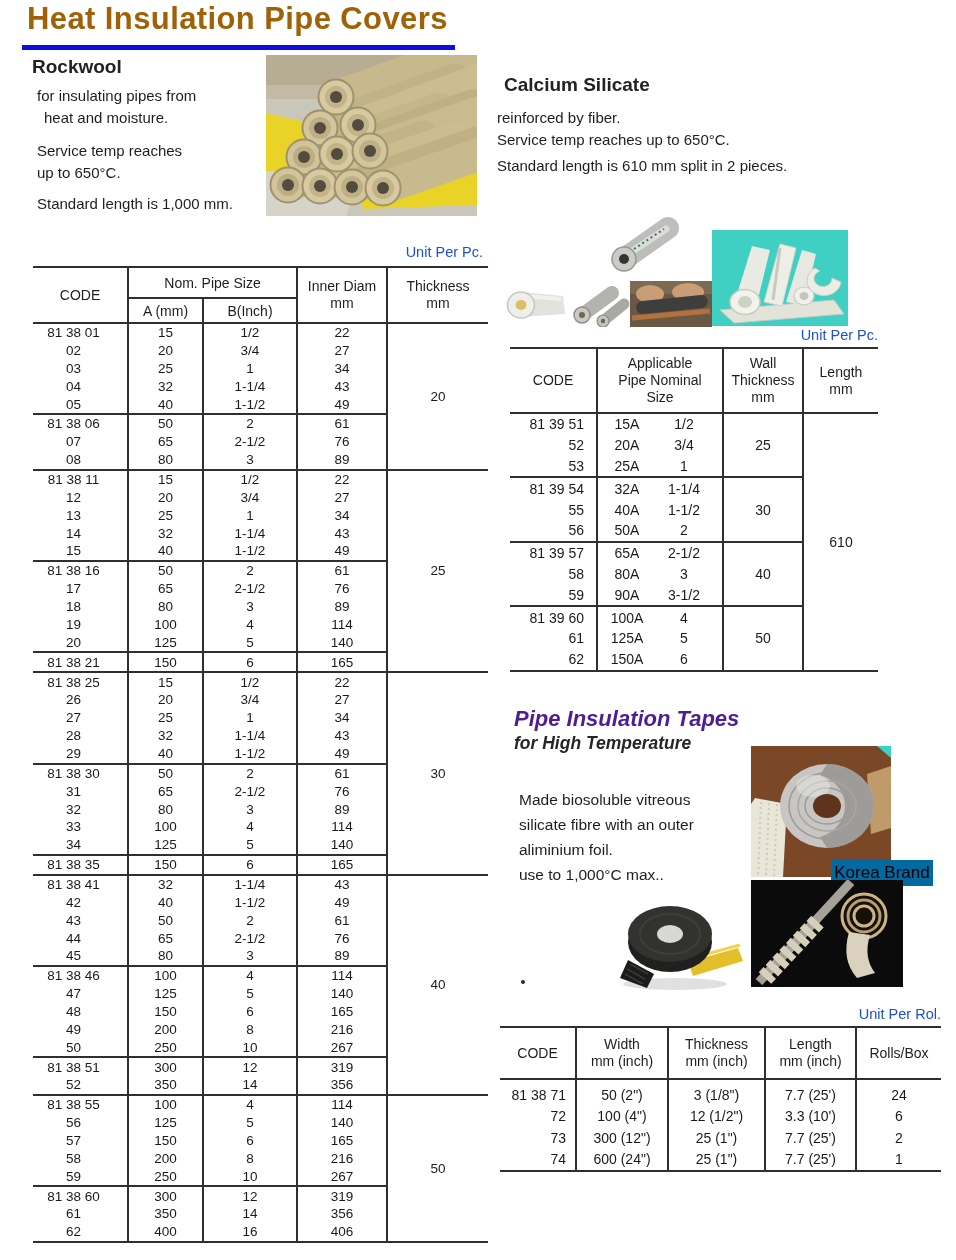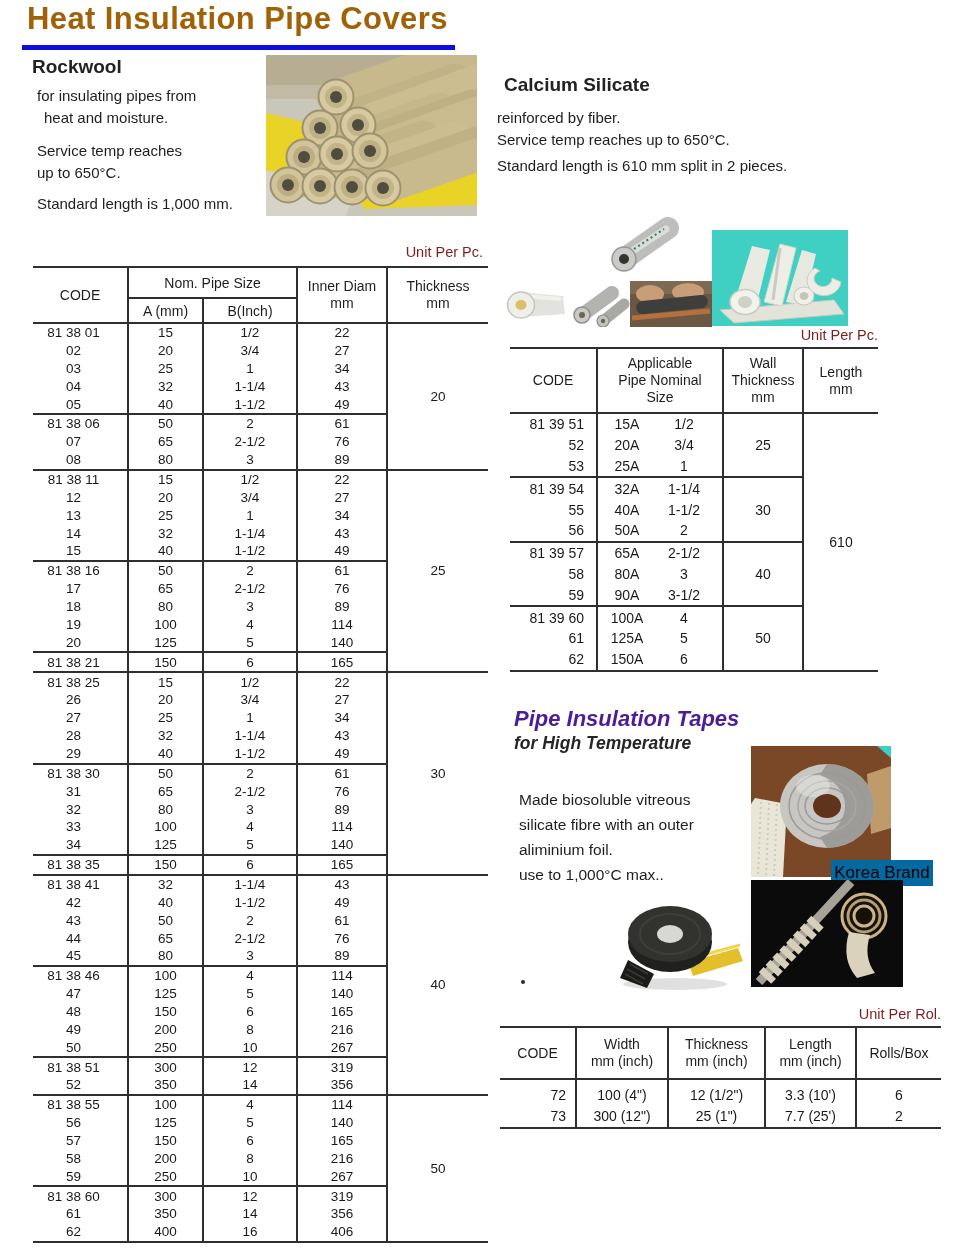--- a/index.html
+++ b/index.html
@@ -20,21 +20,21 @@
   .rw-text{left:37px;top:85px;}
   .rw-text div:nth-child(2){padding-left:7px;margin-bottom:11px;}
   .rw-text div:nth-child(4){margin-bottom:9px;}
   .cs-text{left:497px;top:107px;}
   .cs-text div:nth-child(2){margin-bottom:4px;}
   .tp-head{position:absolute;left:514px;top:706px;font-size:22px;font-weight:700;font-style:italic;color:#4c1d95;}
   .tp-sub{position:absolute;left:514px;top:733px;font-size:17.5px;font-weight:700;font-style:italic;color:#262626;}
   .tp-text{left:519px;top:787px;font-size:15.5px;line-height:25px;}
 
   
-  .unit-label{position:absolute;font-size:14.5px;color:#7f1d1d;text-align:right;}
+  .unit-label{position:absolute;font-size:14.5px;color:#1d4ed8;text-align:right;}
   .ul-left{left:383px;top:244px;width:100px;}
   .ul-right{left:773px;top:327px;width:105px;}
   .ul-bottom{left:831px;top:1006px;width:110px;}
 
   
   .tbl{position:absolute;border-collapse:collapse;table-layout:fixed;
        border-top:2px solid var(--ln);border-bottom:2px solid var(--ln);}
   .tbl th{font-weight:400;color:#1e1e1e;text-align:center;padding:0;}
   .tbl td{color:#1a1a1a;text-align:center;padding:0;vertical-align:middle;}
   .v{border-right:2px solid var(--ln);}
@@ -757,29 +757,43 @@
 mm (inch)</th>
         <th class="v pre">Thickness
 mm (inch)</th>
         <th class="v pre">Length
 mm (inch)</th>
         <th>Rolls/Box</th>
       </tr>
     </thead>
     <tbody id="tp-tbody">
         <tr>
+          <td class="c-code v">81 38 71</td>
+          <td class="v">50 (2")</td>
+          <td class="v">3 (1/8")</td>
+          <td class="v">7.7 (25')</td>
+          <td class="">24</td>
+        </tr>
+        <tr>
           <td class="c-code v">72</td>
           <td class="v">100 (4")</td>
           <td class="v">12 (1/2")</td>
           <td class="v">3.3 (10')</td>
           <td class="">6</td>
         </tr>
         <tr>
           <td class="c-code v">73</td>
           <td class="v">300 (12")</td>
           <td class="v">25 (1")</td>
           <td class="v">7.7 (25')</td>
           <td class="">2</td>
         </tr>
+        <tr>
+          <td class="c-code v">74</td>
+          <td class="v">600 (24")</td>
+          <td class="v">25 (1")</td>
+          <td class="v">7.7 (25')</td>
+          <td class="">1</td>
+        </tr>
       </tbody>
   </table>
 
 </div>
 
 </body></html>

